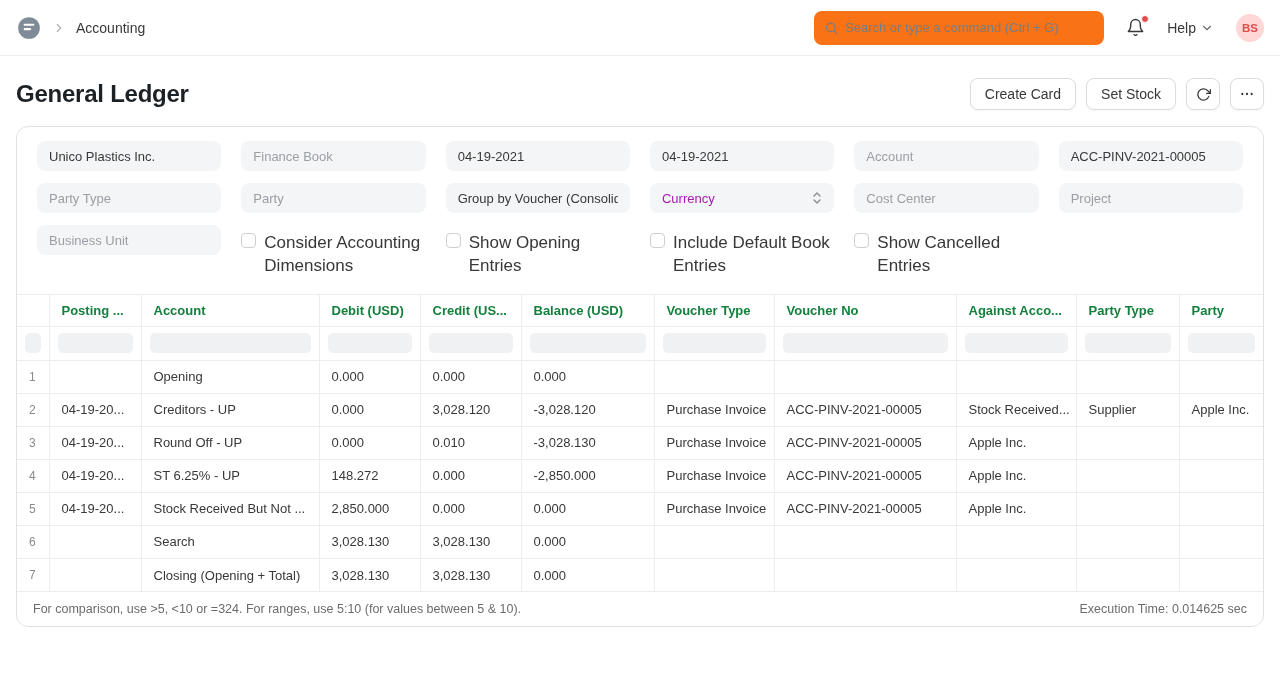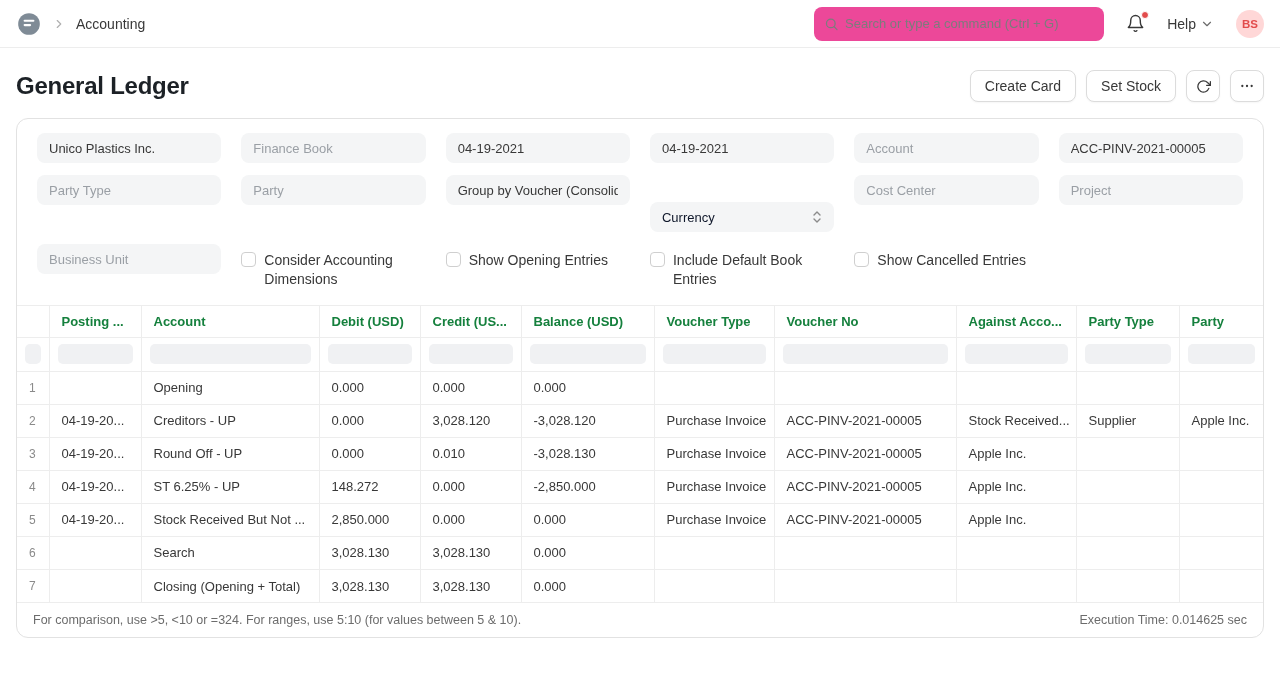--- a/index.html
+++ b/index.html
@@ -6,30 +6,30 @@
   html,body { margin:0; padding:0; }
   body {
     width:1280px; height:687px; overflow:hidden;
     background:#fff; color:#383838;
     font-family:"Liberation Sans", sans-serif;
     font-size:14px;
   }
 
   
   .navbar {
-    height:48px; display:flex; align-items:center;
+    height:56px; display:flex; align-items:center;
     padding:0 16px; border-bottom:1px solid #ededed;
   }
   .nav-left { display:flex; align-items:center; gap:10px; }
   .logo-wrap { display:flex; align-items:center; cursor:pointer; }
   .crumb { font-size:14px; color:#383838; cursor:pointer; }
   .nav-right { margin-left:auto; display:flex; align-items:center; gap:22px; }
   .search {
     display:flex; align-items:center; gap:4px;
-    width:290px; height:34px; background:#ec4899;
+    width:290px; height:34px; background:#f97316;
     border-radius:8px; padding:0 10px;
   }
   .search input {
     border:none; background:transparent; outline:none;
     font-size:13px; color:#383838; width:100%;
     font-family:"Liberation Sans", sans-serif;
   }
   .search input::placeholder { color:#7c7c7c; }
   .bell-wrap { position:relative; cursor:pointer; display:flex; }
   .bell-badge {
@@ -69,28 +69,28 @@
     gap:12px 20px; padding:14px 20px 16px;
   }
   .finput {
     height:30px; background:#f4f5f6; border:none; border-radius:8px;
     padding:0 12px; font-size:13px; color:#383838;
     display:flex; align-items:center; white-space:nowrap; overflow:hidden;
     width:100%; font-family:"Liberation Sans", sans-serif; outline:none;
   }
   input.finput::placeholder { color:#9a9fa5; }
   .finput .val { overflow:hidden; white-space:nowrap; flex:1; }
-  .finput.ph { color:#0f172a;margin-top:27px; }
+  .finput.ph { color:#a21caf; }
   .sel { justify-content:space-between; cursor:pointer; gap:6px; }
   .check-item { display:flex; align-items:flex-start; gap:8px; padding-top:7px; cursor:pointer; }
   .check-box {
     flex:0 0 auto; width:15px; height:15px; margin-top:1px;
     border:1px solid #cfcfcf; border-radius:4px; background:#fff; cursor:pointer;
   }
-  .check-label { font-size:14px; color:#383838; line-height:1.35; }
+  .check-label { font-size:17px; color:#383838; line-height:1.35; }
 
   
   table.report {
     width:1246px; table-layout:fixed; border-collapse:collapse;
     border-top:1px solid #ededed; font-size:13px;
   }
   .report th, .report td {
     border-right:1px solid #ededed; border-bottom:1px solid #ededed;
     padding:0 12px; white-space:nowrap; overflow:hidden;
     height:33px; text-align:left; font-weight:400;

